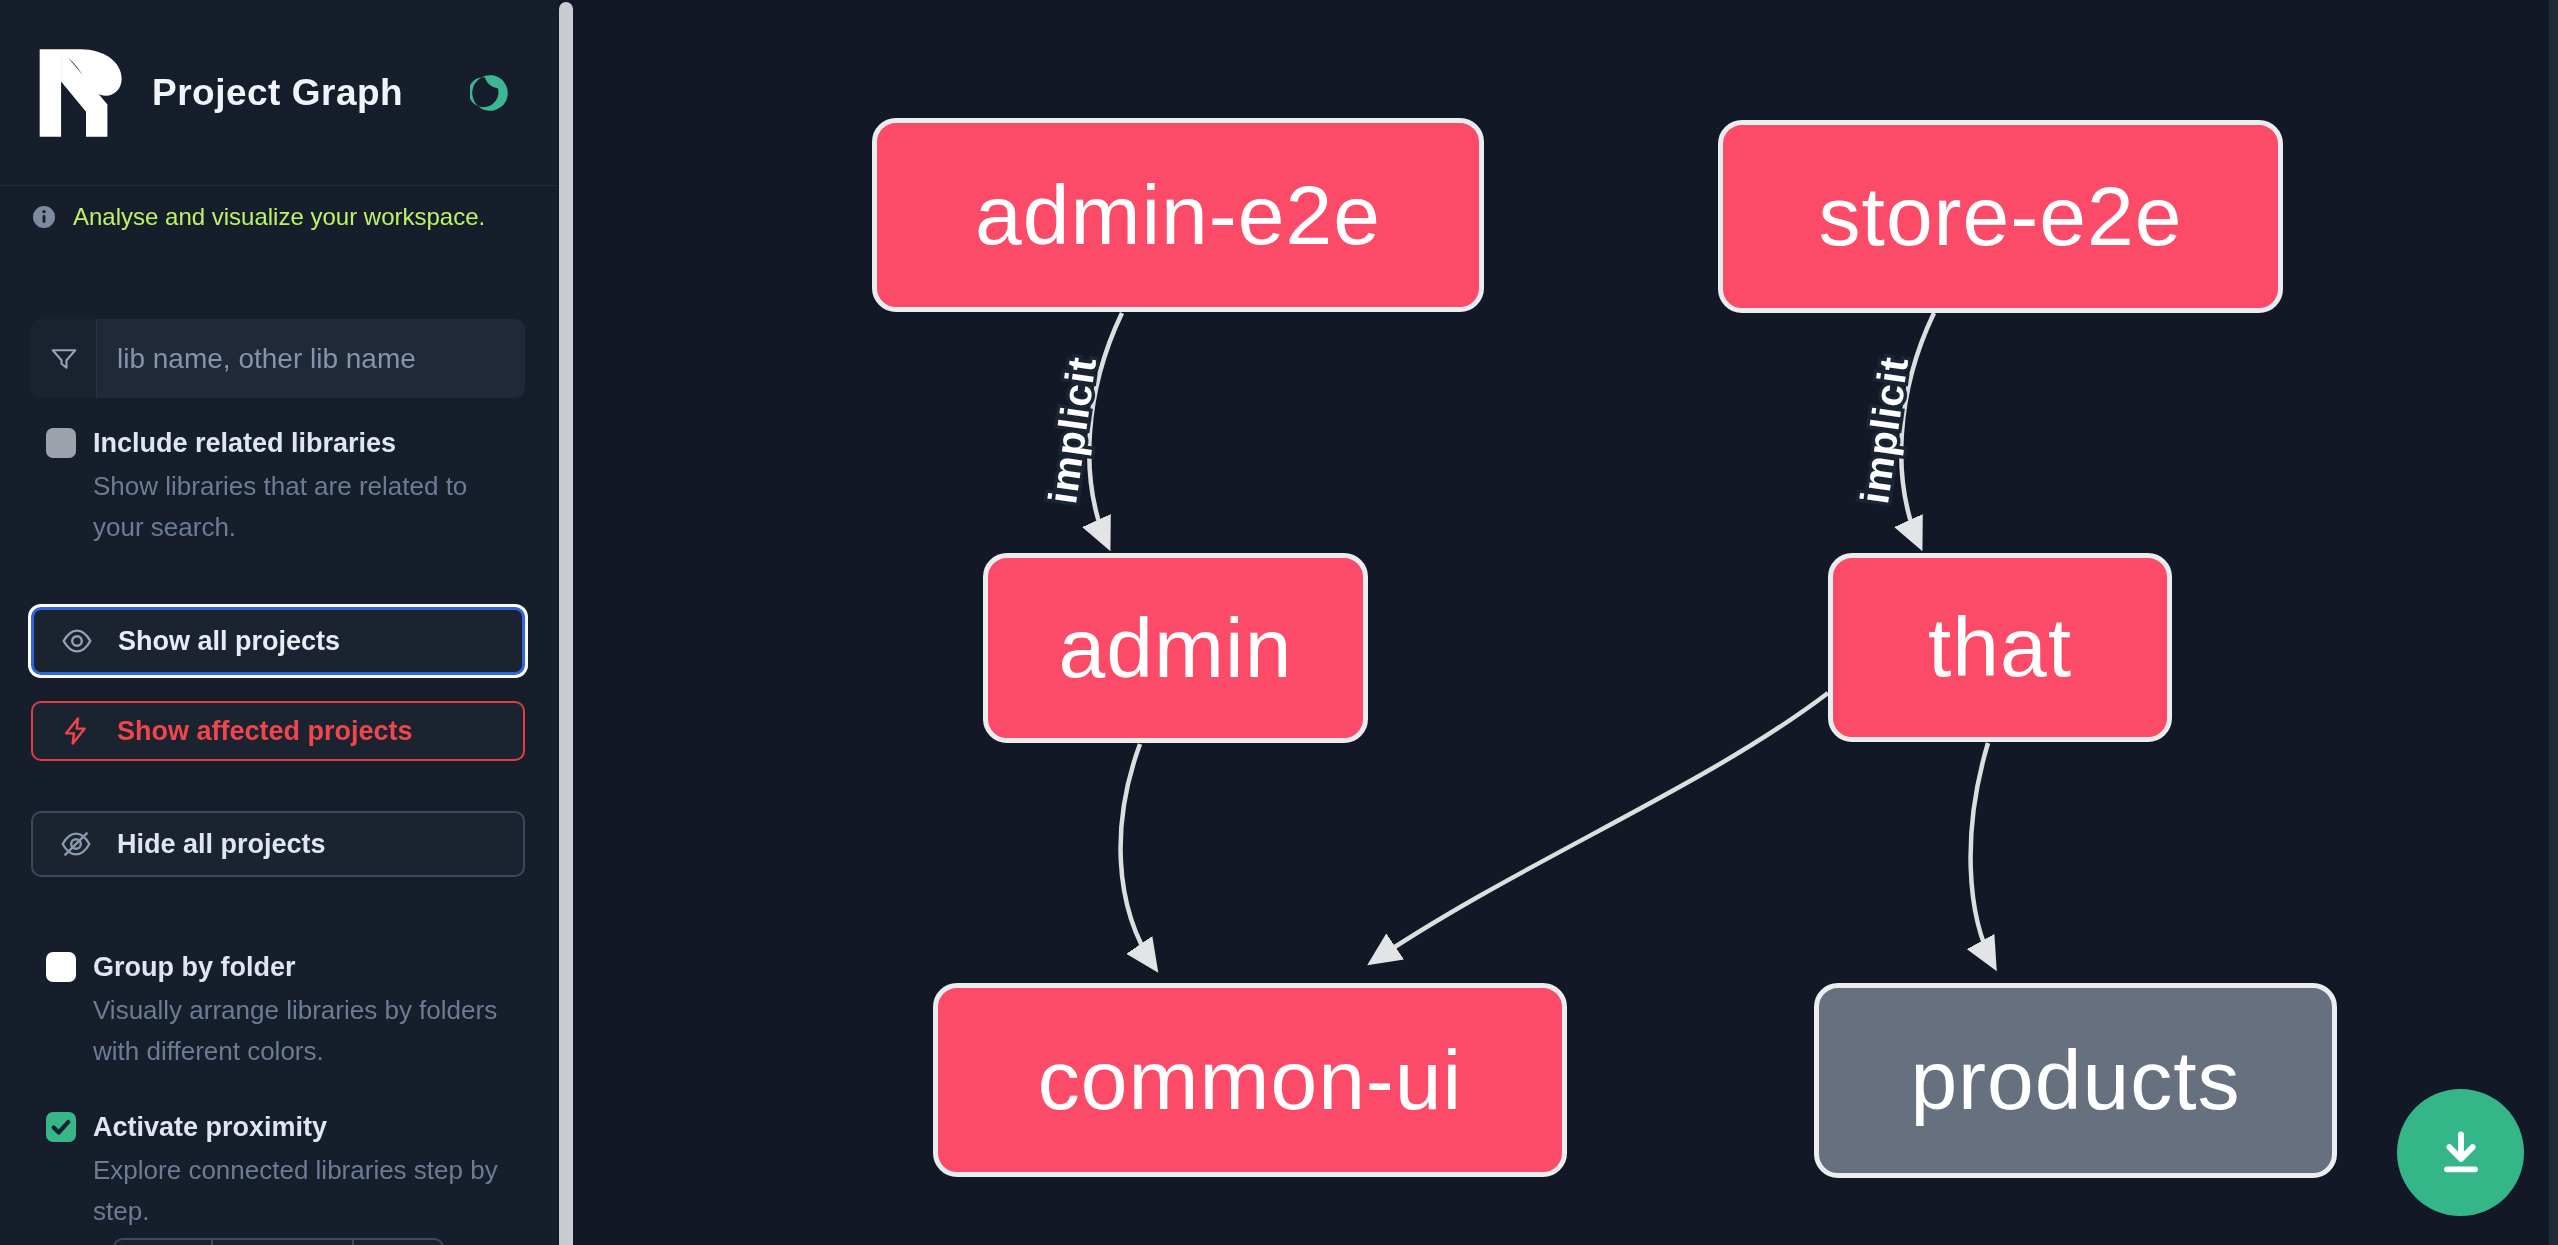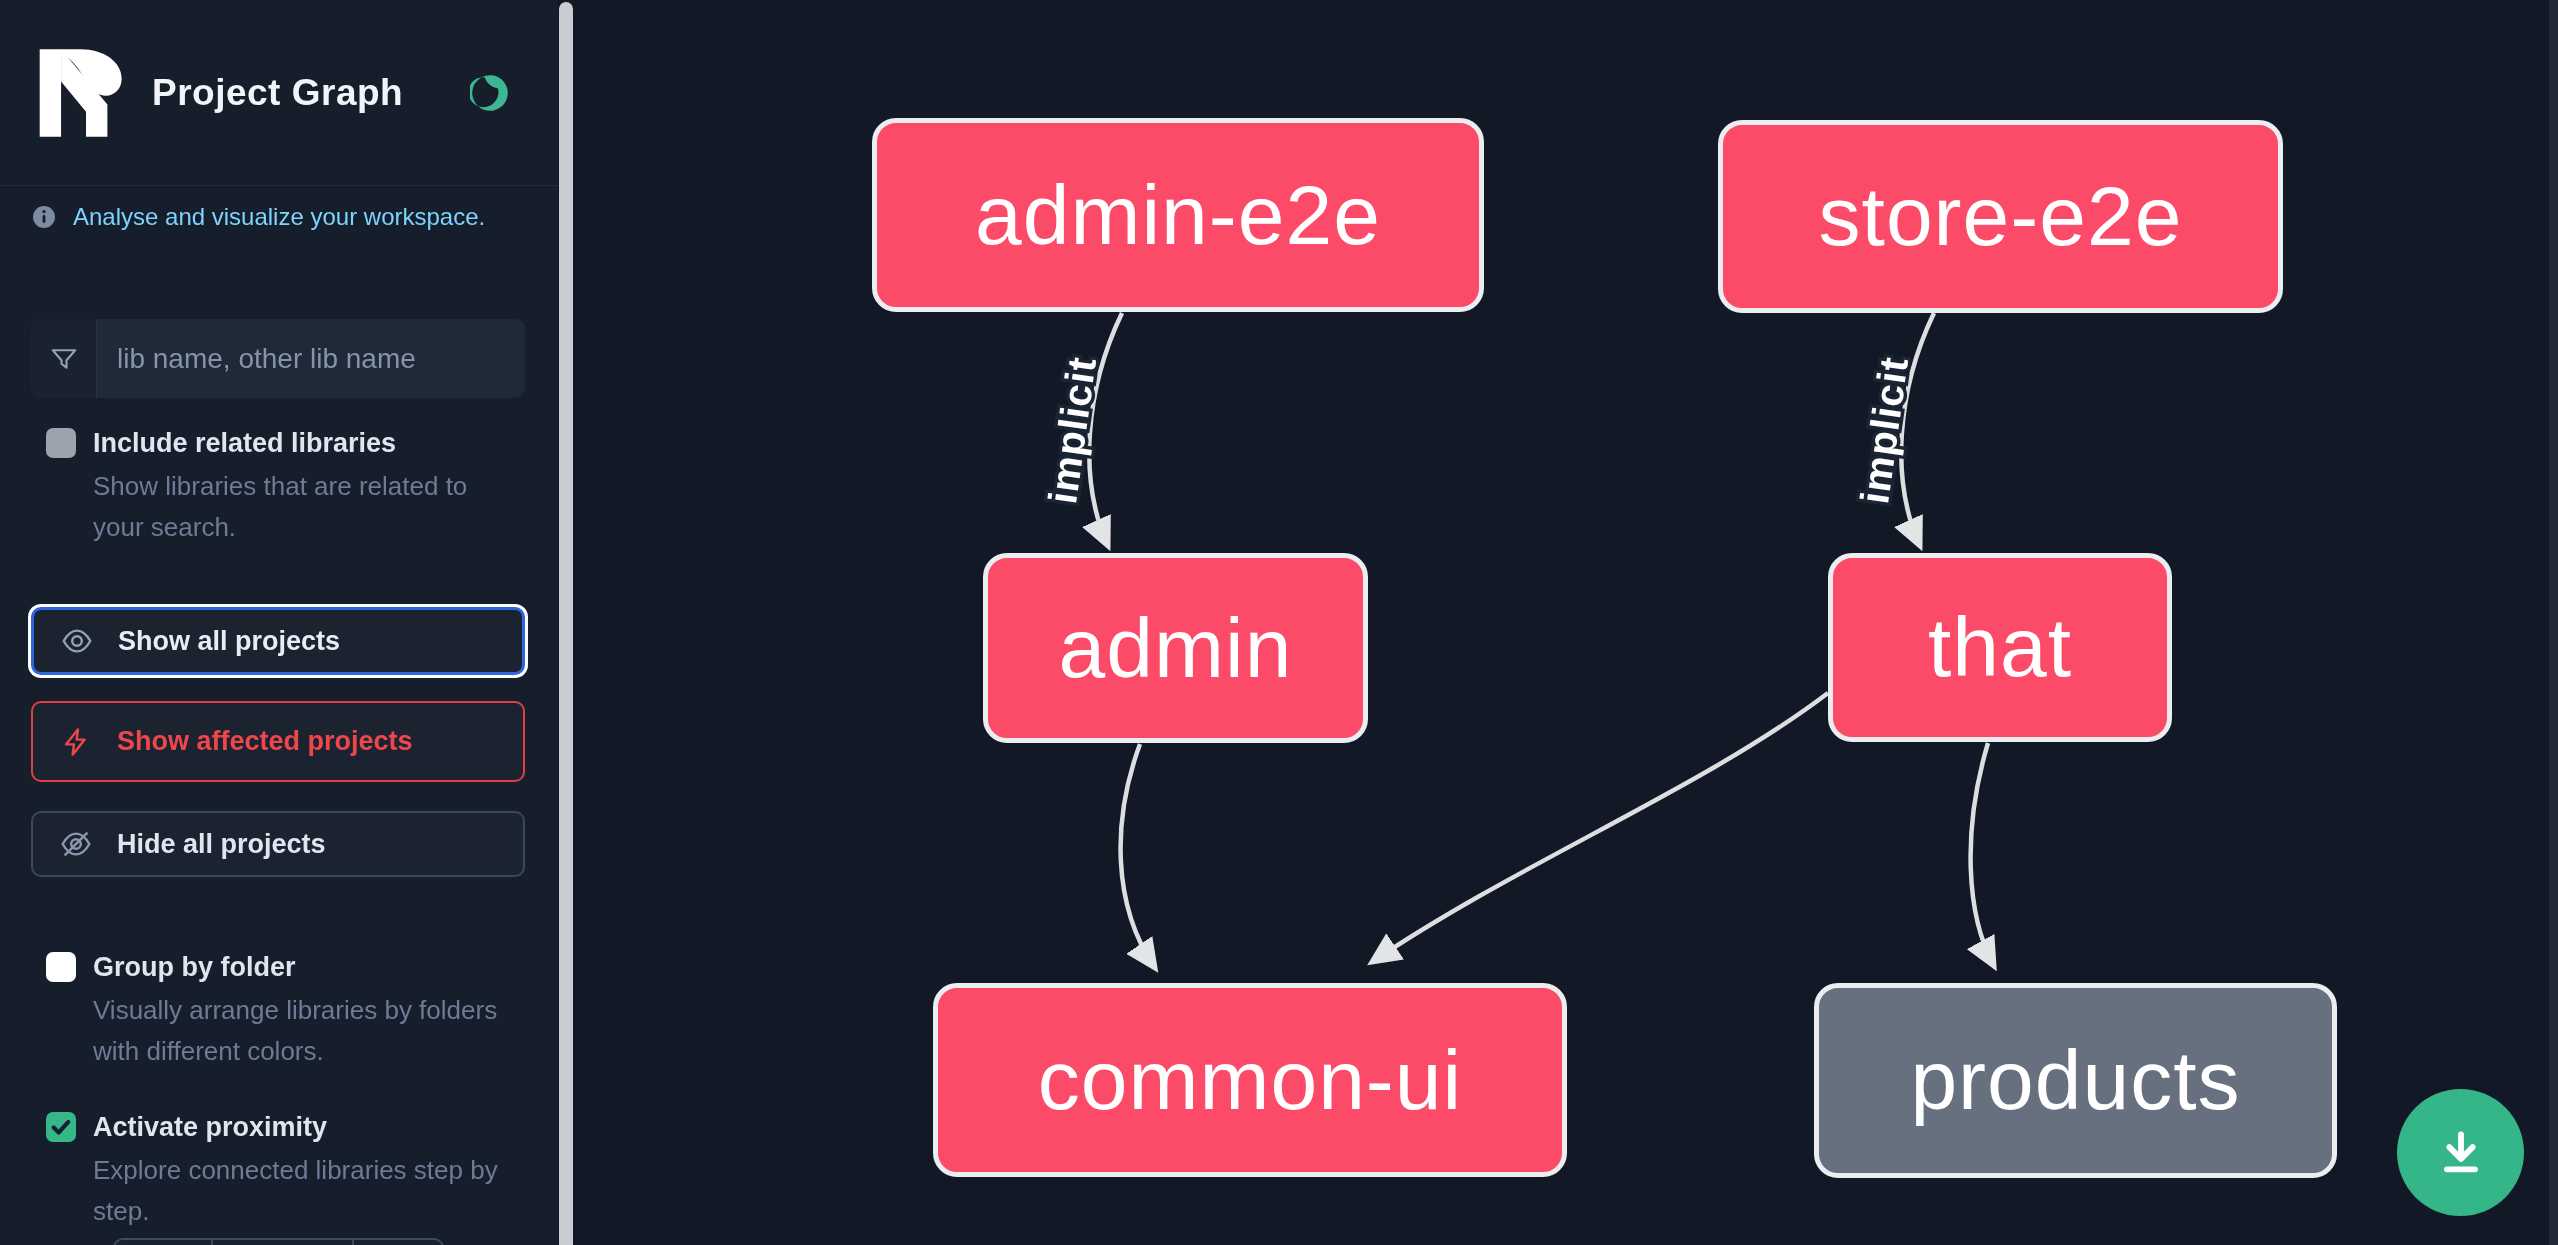--- a/index.html
+++ b/index.html
@@ -8,21 +8,21 @@
 
   
   .sidebar{position:absolute;left:0;top:0;width:558px;height:1245px;background:#161e2c;}
   .sb-header{position:absolute;left:0;top:0;width:558px;height:186px;border-bottom:1px solid #232c3c;
              display:flex;align-items:center;padding:0 48px 0 28px;}
   .logo{width:100px;height:98px;flex:0 0 auto;}
   .sb-title{flex:1;margin-left:24px;font-size:37px;font-weight:700;color:#f1f5f9;letter-spacing:.5px;}
   .moon-btn{width:40px;height:40px;background:none;border:none;padding:0;cursor:pointer;}
 
   .info-row{position:absolute;left:32px;top:203px;display:flex;align-items:center;gap:17px;}
-  .info-row .txt{font-size:24px;color:#7dd3fc;}
+  .info-row .txt{font-size:24px;color:#bef264;}
 
   .search{position:absolute;left:31px;top:319px;width:494px;height:79px;background:#202938;
           border-radius:10px;display:flex;overflow:hidden;}
   .search .icon-cell{width:66px;flex:0 0 auto;background:#1a2230;border-right:1px solid #2b3444;
           display:flex;align-items:center;justify-content:center;}
   .search input{flex:1;background:transparent;border:none;outline:none;color:#e2e8f0;
           font-size:28px;padding:0 20px;}
   .search input::placeholder{color:#8494ab;}
 
   .check-row{position:absolute;left:46px;display:grid;grid-template-columns:30px 1fr;column-gap:17px;}
@@ -32,21 +32,21 @@
   .checkbox--white{background:#ffffff;}
   .checkbox--checked{background:#36b789;}
   .check-label{font-size:27px;font-weight:700;color:#dfe6f0;line-height:34px;cursor:pointer;}
   .check-desc{grid-column:2;max-width:424px;margin-top:6px;font-size:26px;line-height:41px;color:#6b7c94;}
 
   .sb-btn{position:absolute;left:31px;width:494px;display:flex;align-items:center;gap:25px;
           padding:0 0 0 27px;background:#1b2331;border-radius:10px;cursor:pointer;}
   .sb-btn .lbl{font-size:27px;font-weight:700;}
   .btn-show-all{top:607px;height:68px;border:3px solid #2e66df;box-shadow:0 0 0 3px #ffffff;}
   .btn-show-all .lbl{color:#e8edf4;}
-  .btn-affected{top:701px;height:81px;border:2px solid #e23d43;}
+  .btn-affected{top:701px;height:60px;border:2px solid #e23d43;}
   .btn-affected .lbl{color:#ef464c;}
   .btn-hide{top:811px;height:66px;border:2px solid #3c485c;}
   .btn-hide .lbl{color:#dfe6f0;}
 
   .segmented{position:absolute;left:113px;top:1238px;width:331px;height:14px;background:#1a2230;
              border:2px solid #3e4a5e;border-bottom:none;border-radius:10px 10px 0 0;cursor:pointer;}
   .segmented .div1,.segmented .div2{position:absolute;top:0;bottom:0;width:2px;background:#3e4a5e;}
   .segmented .div1{left:96px;} .segmented .div2{left:237px;}
 
   .sb-scrollbar{position:absolute;left:559px;top:2px;width:14px;height:1243px;background:#c9ccd1;

